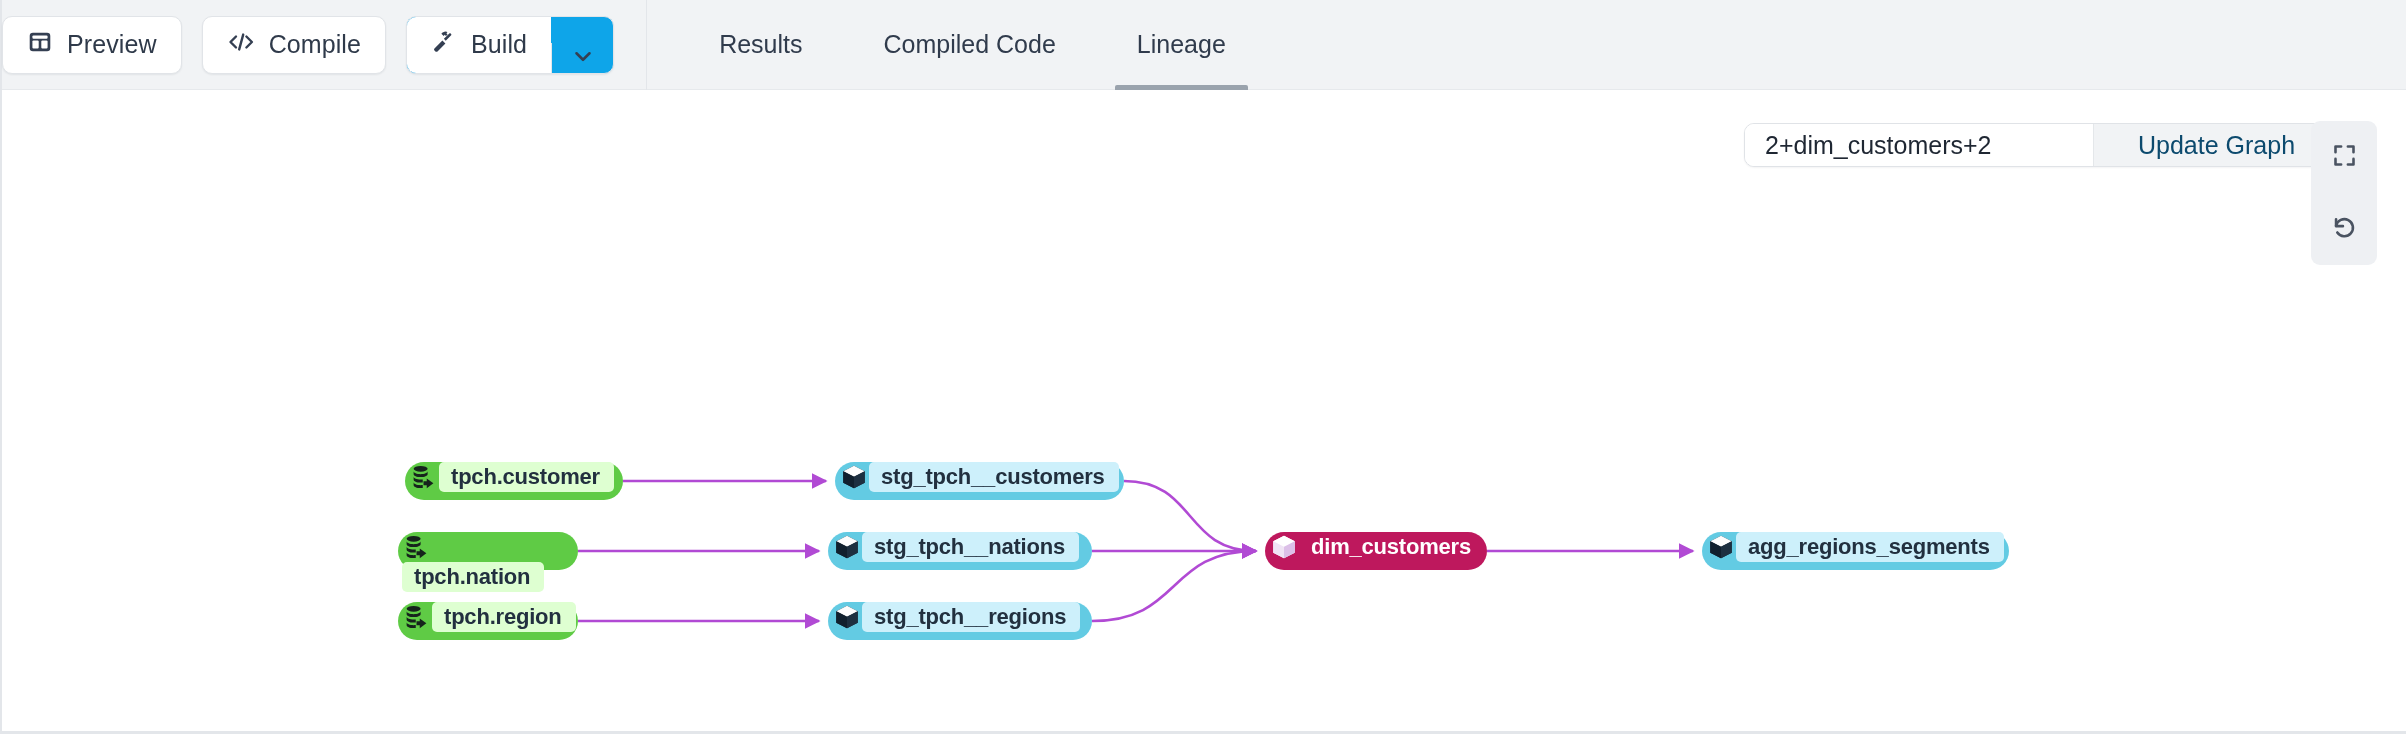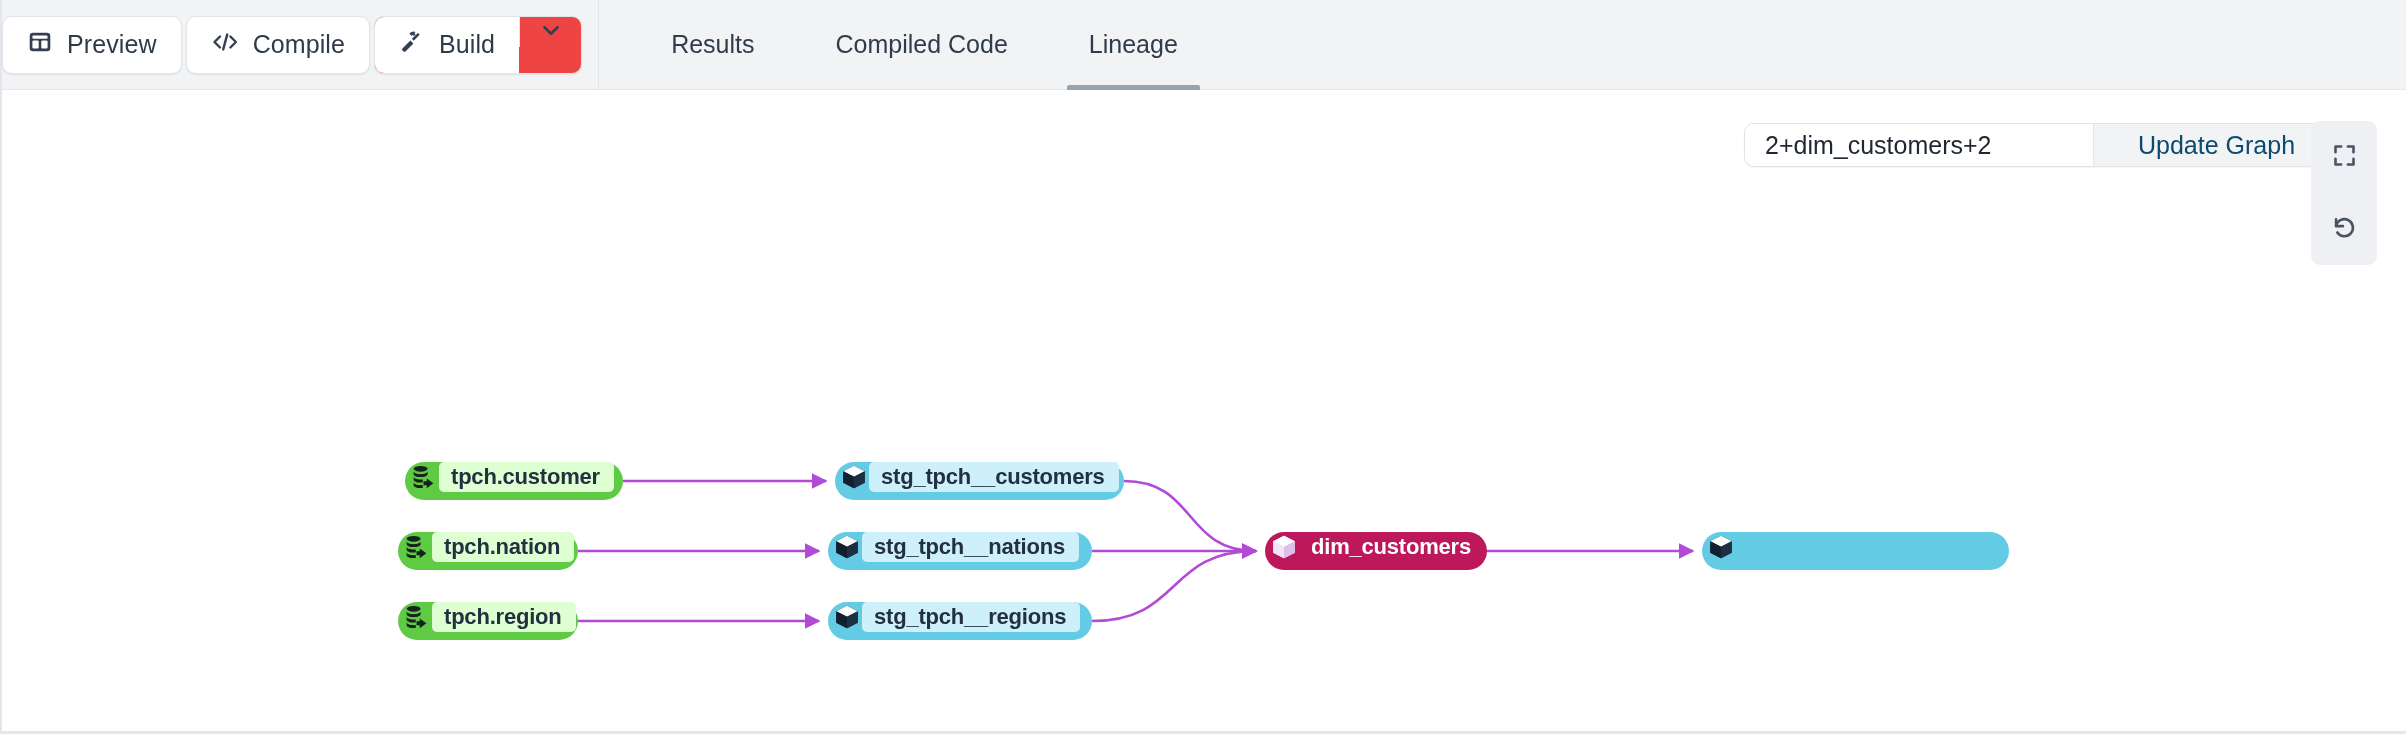--- a/index.html
+++ b/index.html
@@ -26,43 +26,43 @@
     width: 100%;
     height: 90px;
     background: #f1f3f5;
     display: flex;
     align-items: center;
     border-bottom: 1px solid #e6e9ec;
   }
   .toolbar {
     display: flex;
     align-items: center;
-    gap: 4px;
+    gap: 20px;
     height: 100%;
   }
   .btn {
     display: flex;
     align-items: center;
     gap: 14px;
     height: 58px;
     padding: 0 24px;
     background: #ffffff;
     border: 1px solid #e1e4e8;
     border-radius: 10px;
     box-shadow: 0 1px 2px rgba(16,24,40,.07);
     font-size: 25px;
     color: #2f3a4a;
     cursor: pointer;
     white-space: nowrap;
   }
   .btn .lbl { font-size: 25px; color: #2f3a4a; letter-spacing: .1px; }
   .split {
     display: flex;
-    align-items: flex-start;
-    background: #ef4444;
+    align-items: flex-end;
+    background: #0ea5e9;
     border: 1px solid #e1e4e8;
     border-radius: 10px;
     box-shadow: 0 1px 2px rgba(16,24,40,.07);
     height: 58px;
     overflow: hidden;
   }
   .split .btn {
     border: none;
     box-shadow: none;
     border-radius: 0;
@@ -309,21 +309,21 @@
             <svg width="30" height="30" viewBox="0 0 24 24" fill="#16231c">
               <ellipse cx="9.3" cy="5.4" rx="5.6" ry="2.3"></ellipse>
               <path d="M3.7 7.4v2.3c0 1.3 2.5 2.3 5.6 2.3s5.6-1 5.6-2.3V7.4c0 1.3-2.5 2.3-5.6 2.3S3.7 8.7 3.7 7.4z"></path>
               <path d="M3.7 11.8v2.3c0 1.3 2.5 2.3 5.6 2.3 .6 0 1.2 0 1.7-.1v-2.4c-.5.1-1.1.1-1.7.1-3.1 0-5.6-1-5.6-2.2z"></path>
               <path d="M3.7 16.2v2.3c0 1.3 2.5 2.3 5.6 2.3 .6 0 1.2 0 1.7-.1v-2.3c-.5.1-1.1.1-1.7.1-3.1 0-5.6-1-5.6-2.3z"></path>
               <path d="M14.2 13.1v2.3h-2.6v3.2h2.6v2.3l5.3-3.9z"></path>
             </svg>
           </span>
           <span class="nlabel">tpch.customer</span>
         </div>
-        <div class="node source" style="left: 396px; top: 441px; width: 180px;">
+        <div class="node source" style="left: 396px; top: 441px; width: 180px; flex-direction: column;">
           <span class="ico">
             <svg width="30" height="30" viewBox="0 0 24 24" fill="#16231c">
               <ellipse cx="9.3" cy="5.4" rx="5.6" ry="2.3"></ellipse>
               <path d="M3.7 7.4v2.3c0 1.3 2.5 2.3 5.6 2.3s5.6-1 5.6-2.3V7.4c0 1.3-2.5 2.3-5.6 2.3S3.7 8.7 3.7 7.4z"></path>
               <path d="M3.7 11.8v2.3c0 1.3 2.5 2.3 5.6 2.3 .6 0 1.2 0 1.7-.1v-2.4c-.5.1-1.1.1-1.7.1-3.1 0-5.6-1-5.6-2.2z"></path>
               <path d="M3.7 16.2v2.3c0 1.3 2.5 2.3 5.6 2.3 .6 0 1.2 0 1.7-.1v-2.3c-.5.1-1.1.1-1.7.1-3.1 0-5.6-1-5.6-2.3z"></path>
               <path d="M14.2 13.1v2.3h-2.6v3.2h2.6v2.3l5.3-3.9z"></path>
             </svg>
           </span>
           <span class="nlabel">tpch.nation</span>
@@ -386,20 +386,21 @@
         </div>
         <div class="node model" style="left: 1700px; top: 441px; width: 307px;">
           <span class="ico">
             <svg width="28" height="28" viewBox="0 0 24 24">
               <path d="M12 2.4 21.2 7v10L12 21.6 2.8 17V7z" fill="#11202e"></path>
               <path d="M12 2.4 21.2 7 12 11.7 2.8 7z" fill="#fdfdfd"></path>
               <path d="M12 11.7 21.2 7v10L12 21.6z" fill="#1d2f40"></path>
               <path d="M12 11.7 2.8 7v10l9.2 4.6z" fill="#11202e"></path>
             </svg>
           </span>
+          <span class="nlabel">agg_regions_segments</span>
         </div>
       </div>
 
     <div class="searchbar">
       <input type="text" value="2+dim_customers+2" placeholder="Enter lineage selector" style="">
       <div class="update-btn">
         <span>Update Graph</span>
       </div>
     </div>
 

